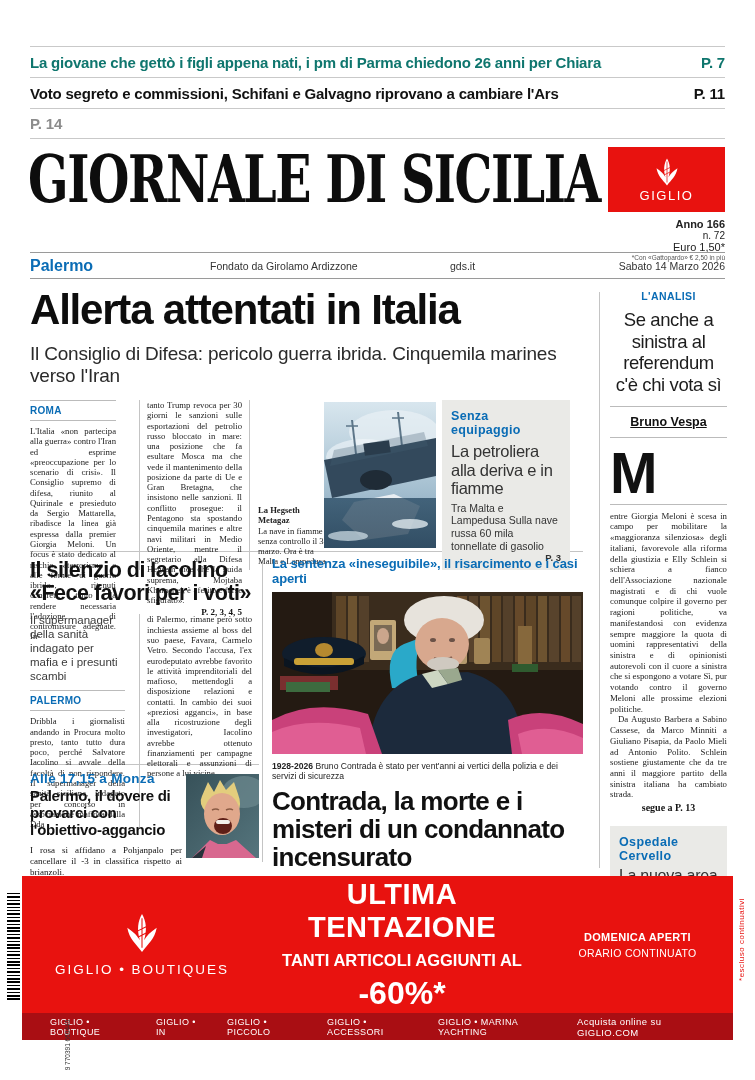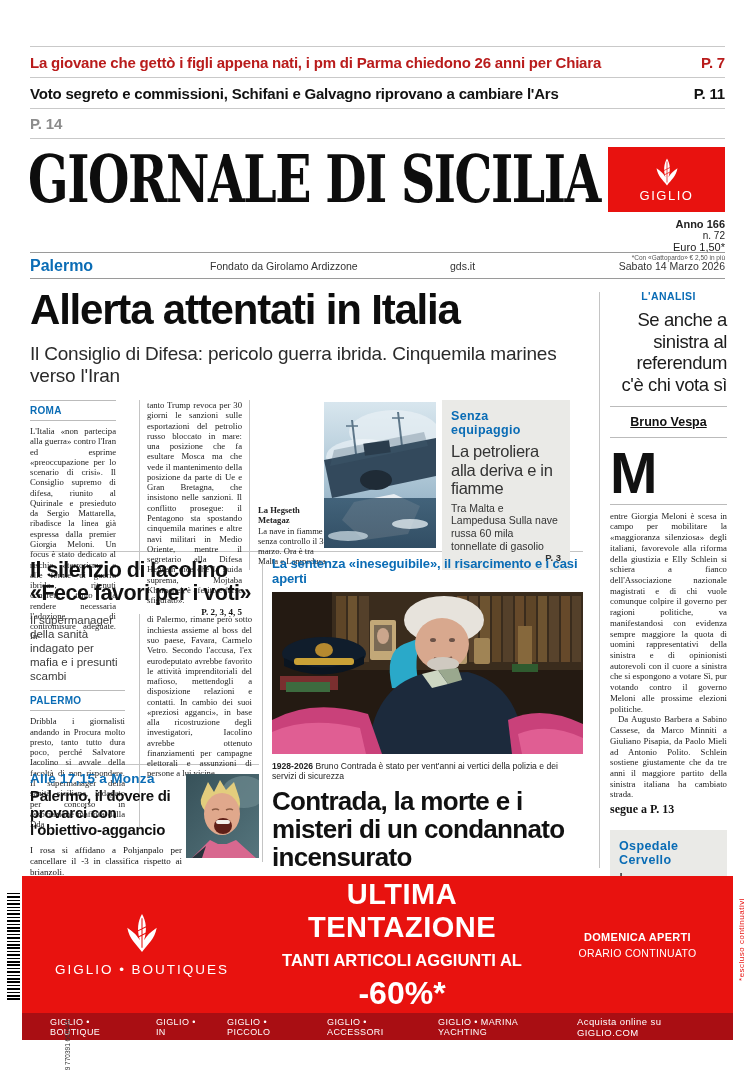--- a/index.html
+++ b/index.html
@@ -6,21 +6,21 @@
   html,body { background:#ffffff; }
   #page { position:relative; width:755px; height:1080px; background:#fff; overflow:hidden;
           font-family:"Liberation Sans", sans-serif; color:#111; }
 
   
   .teasers { position:absolute; left:30px; top:46px; width:695px; }
   .teaser { display:flex; justify-content:space-between; align-items:center;
             border-top:1px solid #c9c9c9; padding:6px 0 6px 0; height:31px;
             font-weight:bold; font-size:15px; letter-spacing:-.2px; cursor:pointer; }
   .teaser:last-child { border-bottom:1px solid #c9c9c9; }
-  .t-blue  { color:#b91c1c; }
+  .t-blue  { color:#0f766e; }
   .t-black { color:#121212; }
   .t-gray  { color:#8c8c8c; }
   .teaser .pg { font-weight:bold; }
 
   
   .masthead-title { position:absolute; left:28px; top:140px; font-family:"DejaVu Serif", serif;
                     font-weight:900; font-size:66px; letter-spacing:-2px; color:#0d0d0d;
                     transform:scaleX(.72); transform-origin:left center; white-space:nowrap; }
   .logo-box { position:absolute; left:608px; top:147px; width:117px; height:65px; background:#e8120f;
               display:flex; flex-direction:column; align-items:center; justify-content:center; }
@@ -88,28 +88,28 @@
   .monza { position:absolute; left:30px; top:771px; width:229px; }
   .monza .kicker { font-size:13.5px; }
   .monza h3 { font-size:15px; line-height:1.12; font-weight:800; width:152px; letter-spacing:-.3px; margin-top:2px; cursor:pointer; }
   .monza .m-body { width:152px; font-size:9px; line-height:1.2; margin-top:7px; text-align:justify; }
   .monza .byline { width:152px; }
   .player-photo { position:absolute; right:0; top:3px; width:73px; height:84px; }
 
   
   .sidebar { position:absolute; left:610px; top:290px; width:117px; }
   .sidebar .kicker { text-align:center; font-size:10.5px; letter-spacing:.4px; }
-  .sb-title { text-align:right; font-size:18.5px; line-height:1.17; color:#1c1c1c; margin-top:7px; letter-spacing:-.4px; cursor:pointer; }
+  .sb-title { text-align:center; font-size:18.5px; line-height:1.17; color:#1c1c1c; margin-top:7px; letter-spacing:-.4px; cursor:pointer; }
   .sb-author { text-align:center; font-weight:bold; font-size:12.5px; padding:8px 0;
                border-top:1px solid #bbb; border-bottom:1px solid #bbb; margin-top:10px;text-decoration:underline; }
   .sb-drop { font-size:57px; font-weight:800; line-height:.95; padding:8px 0 4px 0;
              border-bottom:1px solid #bbb; margin-bottom:6px; }
   .sb-body { font-size:8.8px; line-height:1.22; text-align:justify; color:#1c1c1c; }
   .sb-body + .sb-body { text-indent:8px; }
-  .sb-continua { text-align:left; font-size:12px; font-weight:bold; margin-top:2px; cursor:pointer; }
+  .sb-continua { text-align:center; font-size:10px; font-weight:bold; margin-top:2px; cursor:pointer; }
   .sb-box { background:#eaeae7; padding:9px; margin-top:13px; }
   .sb-box .kicker { text-align:left; font-size:12.5px; }
   .sb-box .bx-title { font-size:16px; line-height:1.15; color:#333; margin-top:4px; letter-spacing:-.3px; }
   .sb-box .byline { margin-top:4px; }
 
   
   .ad { position:absolute; left:22px; top:876px; width:711px; height:164px; background:#e8120f; cursor:pointer; }
   .ad-main { position:absolute; top:0; left:0; right:0; bottom:27px; display:flex; align-items:center; color:#fff; }
   .ad-left { width:240px; display:flex; flex-direction:column; align-items:center; }
   .ad-left svg { width:42px; height:42px; }

